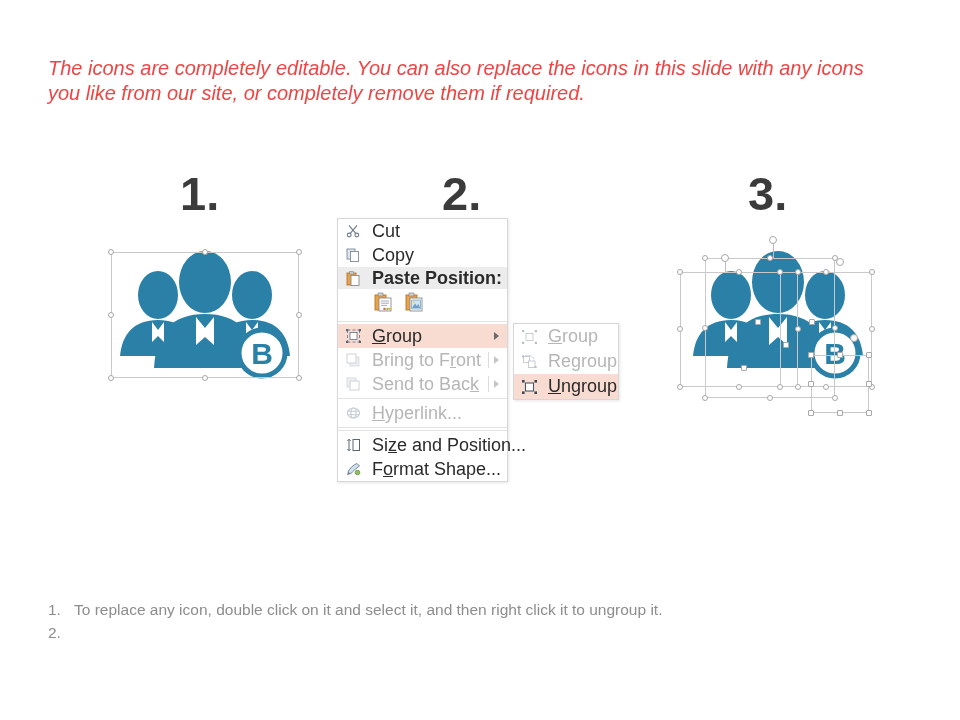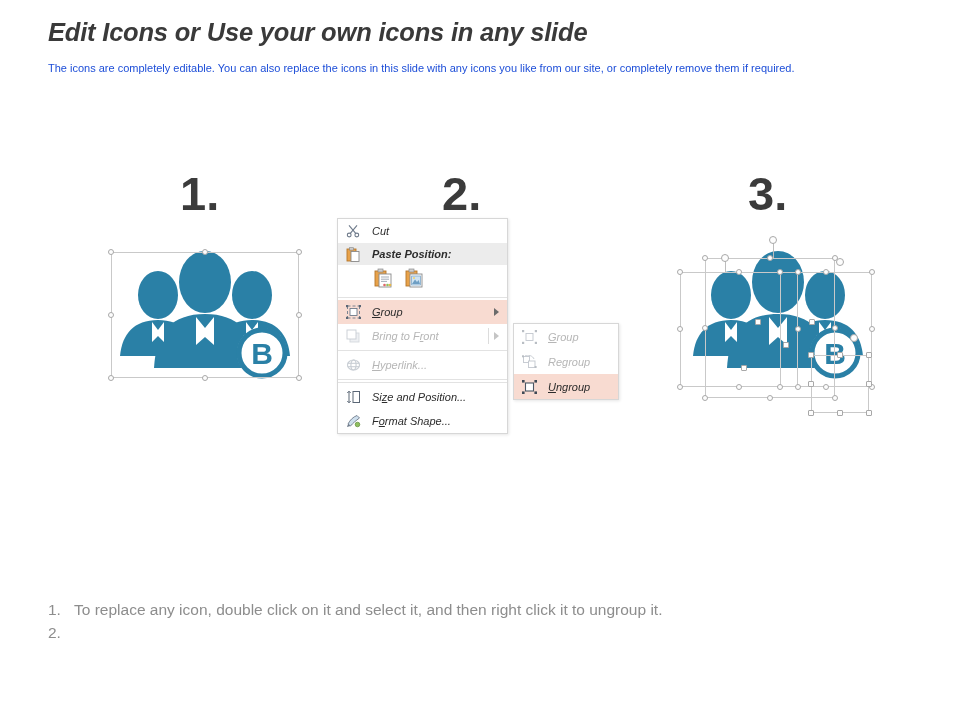--- a/index.html
+++ b/index.html
@@ -12,21 +12,21 @@
   .slide { position: relative; width: 960px; height: 720px; background: #ffffff; }
 
   
   .title {
     position: absolute; left: 48px; top: 18px;
     font-size: 25.5px; font-style: italic; font-weight: 700;
     color: #3a3a3a; letter-spacing: -0.2px; white-space: nowrap;
   }
   .subtitle {
     position: absolute; left: 48px; top: 56px; width: 830px;
-    font-size: 11px; color: #1d4ed8; line-height: 25px;
+    font-size: 20px; color: #ef4444; line-height: 25px; font-style: italic;
   }
 
   
   .stepnum {
     position: absolute; font-size: 47px; font-weight: 700;
     color: #3b3b3b; line-height: 1;
   }
   .stepnum.n1 { left: 180px; top: 170px; }
   .stepnum.n2 { left: 442px; top: 170px; }
   .stepnum.n3 { left: 748px; top: 170px; }
@@ -53,21 +53,21 @@
   }
 
   
   .ctxmenu {
     position: absolute; left: 337px; top: 218px; width: 171px;
     background: #ffffff; border: 1px solid #d7d7d7;
     box-shadow: 1px 1px 3px rgba(0,0,0,0.10);
   }
   .mi {
     position: relative; display: flex; align-items: center;
-    height: 24px; padding-left: 4px; font-size: 11px; color: #2b2b2b; font-style: italic;
+    height: 24px; padding-left: 4px; font-size: 18px; color: #2b2b2b;
   }
   .mi .ic {
     width: 22px; height: 20px; flex: 0 0 22px;
     display: flex; align-items: center; justify-content: center;
   }
   .mi .lbl { padding-left: 8px; white-space: nowrap; }
   .mi .lbl u { text-decoration: underline; }
   .mi.disabled { color: #b6b6b6; }
   .mi.disabled .ic { opacity: 0.42; }
   .mi.hl { background: #f8dbd1; }
@@ -101,21 +101,20 @@
   .footer .lead { display: block; }
   .footer ol { list-style: none; margin-top: 1px; }
   .footer ol li { display: flex; }
   .footer ol li .num { width: 26px; flex: 0 0 26px; }
 </style>
 </head>
 <body>
 
 <div class="slide">
 
-  <div class="title">Edit Icons or Use your own icons in any slide</div>
   <div class="subtitle">The icons are completely editable. You can also replace the icons in this slide with any icons you like from our site, or completely remove them if required.</div>
 
   <div class="stepnum n1">1.</div>
   <div class="stepnum n2">2.</div>
   <div class="stepnum n3">3.</div>
 
   <div class="iconart" style="left:110px; top:250px; width:190px; height:130px;">
     <svg width="190" height="130" viewBox="0 0 190 130">
       <g fill="#2a80a6">
 
@@ -161,20 +160,29 @@
             <circle cx="3.2" cy="11" r="1.9"></circle>
               <circle cx="10.8" cy="11" r="1.9"></circle>
             <line x1="4.3" y1="9.4" x2="11" y2="1.3"></line>
               <line x1="9.7" y1="9.4" x2="3" y2="1.3"></line>
           </g>
         </svg>
       </span>
       <span class="lbl">Cut</span>
     </div>
 
+    <div class="mi">
+      <span class="ic">
+        <svg width="14" height="14" viewBox="0 0 14 14">
+          <rect x="1" y="1" width="8" height="10" fill="#dfe6ee" stroke="#7d8a99" stroke-width="0.9"></rect>
+          <rect x="4.5" y="3.5" width="8" height="10" fill="#ffffff" stroke="#7d8a99" stroke-width="0.9"></rect>
+        </svg>
+      </span>
+      <span class="lbl">Copy</span>
+    </div>
 
     <div class="mi hdr">
       <span class="ic">
         <svg width="14" height="15" viewBox="0 0 14 15">
           <rect x="1" y="2" width="9" height="12" fill="#e8a24a" stroke="#b5762a" stroke-width="0.9"></rect>
           <rect x="3.5" y="0.7" width="4" height="2.4" fill="#cfcfcf" stroke="#8a8a8a" stroke-width="0.7"></rect>
           <rect x="5" y="4.5" width="8" height="10" fill="#ffffff" stroke="#8a8a8a" stroke-width="0.9"></rect>
         </svg>
       </span>
       <span class="lbl">Paste Position:</span>
@@ -234,20 +242,31 @@
         <svg width="14" height="14" viewBox="0 0 14 14">
           <rect x="4" y="4" width="9" height="9" fill="#d9dde3" stroke="#9aa4b0" stroke-width="0.9"></rect>
           <rect x="1" y="1" width="9" height="9" fill="#ffffff" stroke="#7d8a99" stroke-width="0.9"></rect>
         </svg>
       </span>
       <span class="lbl">Bring to F<u>r</u>ont</span>
       <span class="sep"></span>
       <span class="arrow"></span>
     </div>
 
+    <div class="mi disabled">
+      <span class="ic">
+        <svg width="14" height="14" viewBox="0 0 14 14">
+          <rect x="1" y="1" width="9" height="9" fill="#d9dde3" stroke="#9aa4b0" stroke-width="0.9"></rect>
+          <rect x="4" y="4" width="9" height="9" fill="#ffffff" stroke="#7d8a99" stroke-width="0.9"></rect>
+        </svg>
+      </span>
+      <span class="lbl">Send to Bac<u>k</u></span>
+      <span class="sep"></span>
+      <span class="arrow"></span>
+    </div>
 
     <div class="divider"></div>
 
     <div class="mi disabled">
       <span class="ic">
         <svg width="15" height="14" viewBox="0 0 15 14">
           <g fill="none" stroke="#7d8a99" stroke-width="1.1">
             <ellipse cx="7.5" cy="7" rx="6" ry="5"></ellipse>
             <line x1="1.6" y1="5.3" x2="13.4" y2="5.3"></line>
             <line x1="1.6" y1="8.7" x2="13.4" y2="8.7"></line>

